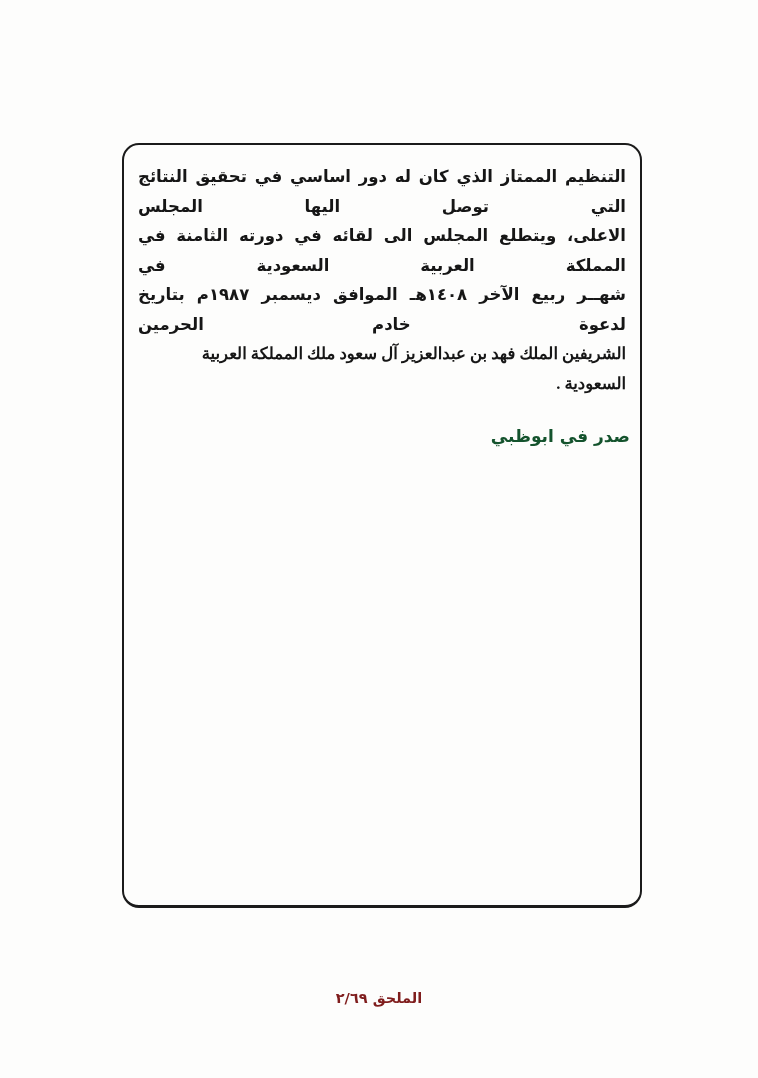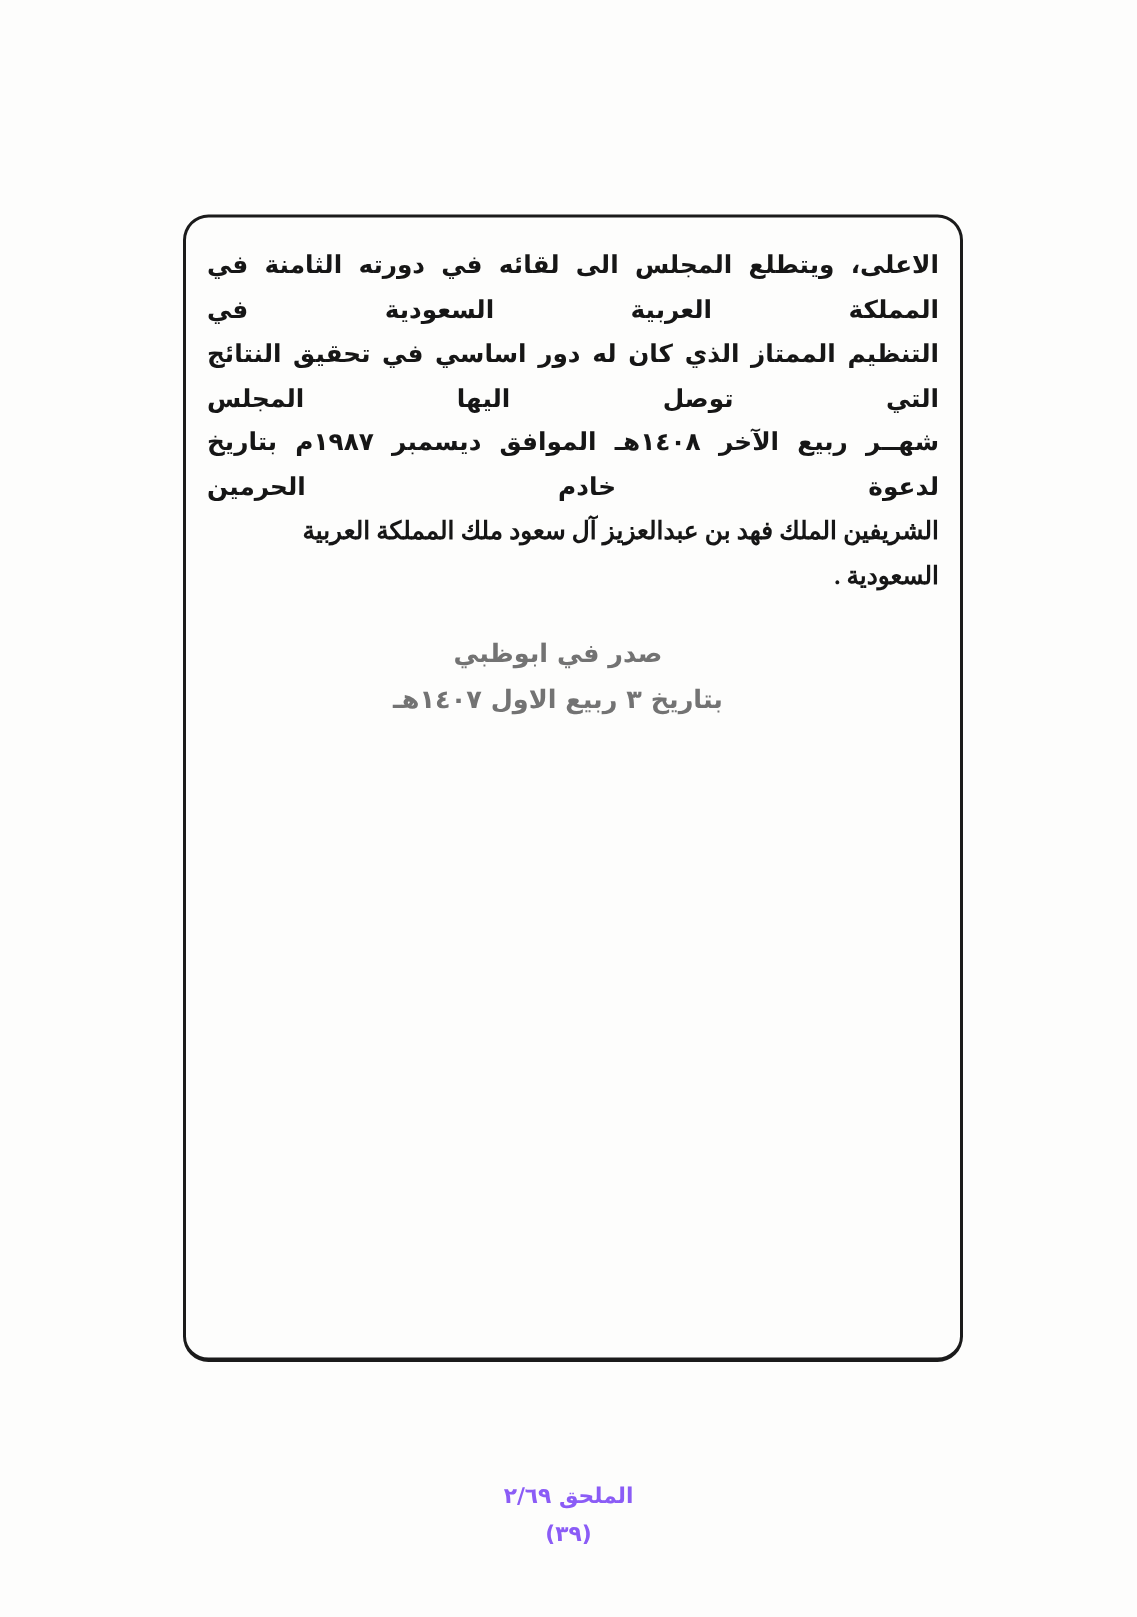--- a/index.html
+++ b/index.html
@@ -41,36 +41,35 @@
   .body-line.last-line {
     text-align: right;
     text-align-last: right;
     font-family: Liberation Serif, serif;
   }
   .signature-block {
     direction: rtl;
     position: relative;
     left: -10px;
     margin-top: 23px;
-    text-align: center;
     font-size: 17px;
     font-weight: bold;
-    color: #737373;
+    color: #14532d;
   }
   .sig-line {
     line-height: 31px;
   }
   .page-footer {
     position: absolute;
     left: 0;
     right: 0;
     top: 988px;
     text-align: center;
     font-weight: bold;
-    color: #8b5cf6;
+    color: #7f1d1d;
   }
   .appendix-ref {
     direction: rtl;
     font-size: 14.5px;
     line-height: 20px;
   }
   .page-number {
     direction: rtl;
     font-size: 14.5px;
     line-height: 20px;
@@ -78,31 +77,29 @@
   }
 </style>
 </head>
 <body>
 
 <div class="page">
 
   <div class="frame">
 
     <div class="body-paragraph" dir="rtl">
+      <div class="body-line">التنظيم الممتاز الذي كان له دور اساسي في تحقيق النتائج التي توصل اليها المجلس</div>
       <div class="body-line">الاعلى، ويتطلع المجلس الى لقائه في دورته الثامنة في المملكة العربية السعودية في</div>
-      <div class="body-line">التنظيم الممتاز الذي كان له دور اساسي في تحقيق النتائج التي توصل اليها المجلس</div>
       <div class="body-line">شهــر ربيع الآخر ١٤٠٨هـ الموافق ديسمبر ١٩٨٧م بتاريخ لدعوة خادم الحرمين</div>
       <div class="body-line last-line">الشريفين الملك فهد بن عبدالعزيز آل سعود ملك المملكة العربية السعودية .</div>
     </div>
 
     <div class="signature-block" dir="rtl">
       <div class="sig-line">صدر في ابوظبي</div>
-      <div class="sig-line">بتاريخ ٣ ربيع الاول ١٤٠٧هـ</div>
     </div>
 
   </div>
 
   <div class="page-footer">
     <div class="appendix-ref" dir="rtl">الملحق ٢/٦٩</div>
-    <div class="page-number" dir="rtl">(٣٩)</div>
   </div>
 
 </div>
 
 </body></html>

